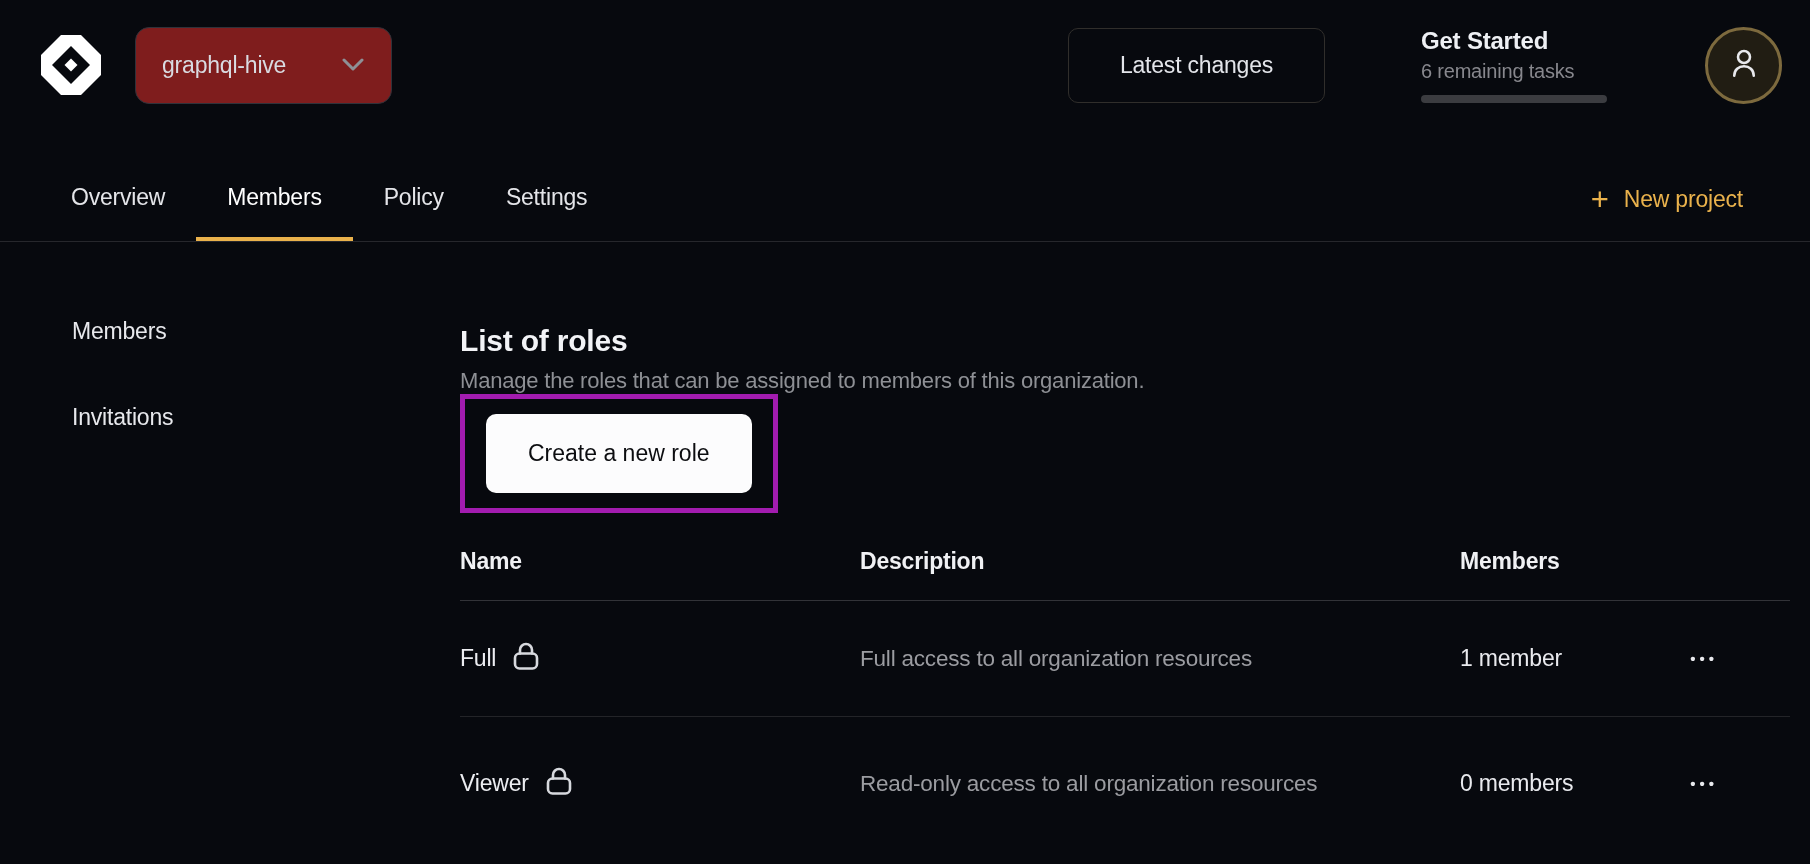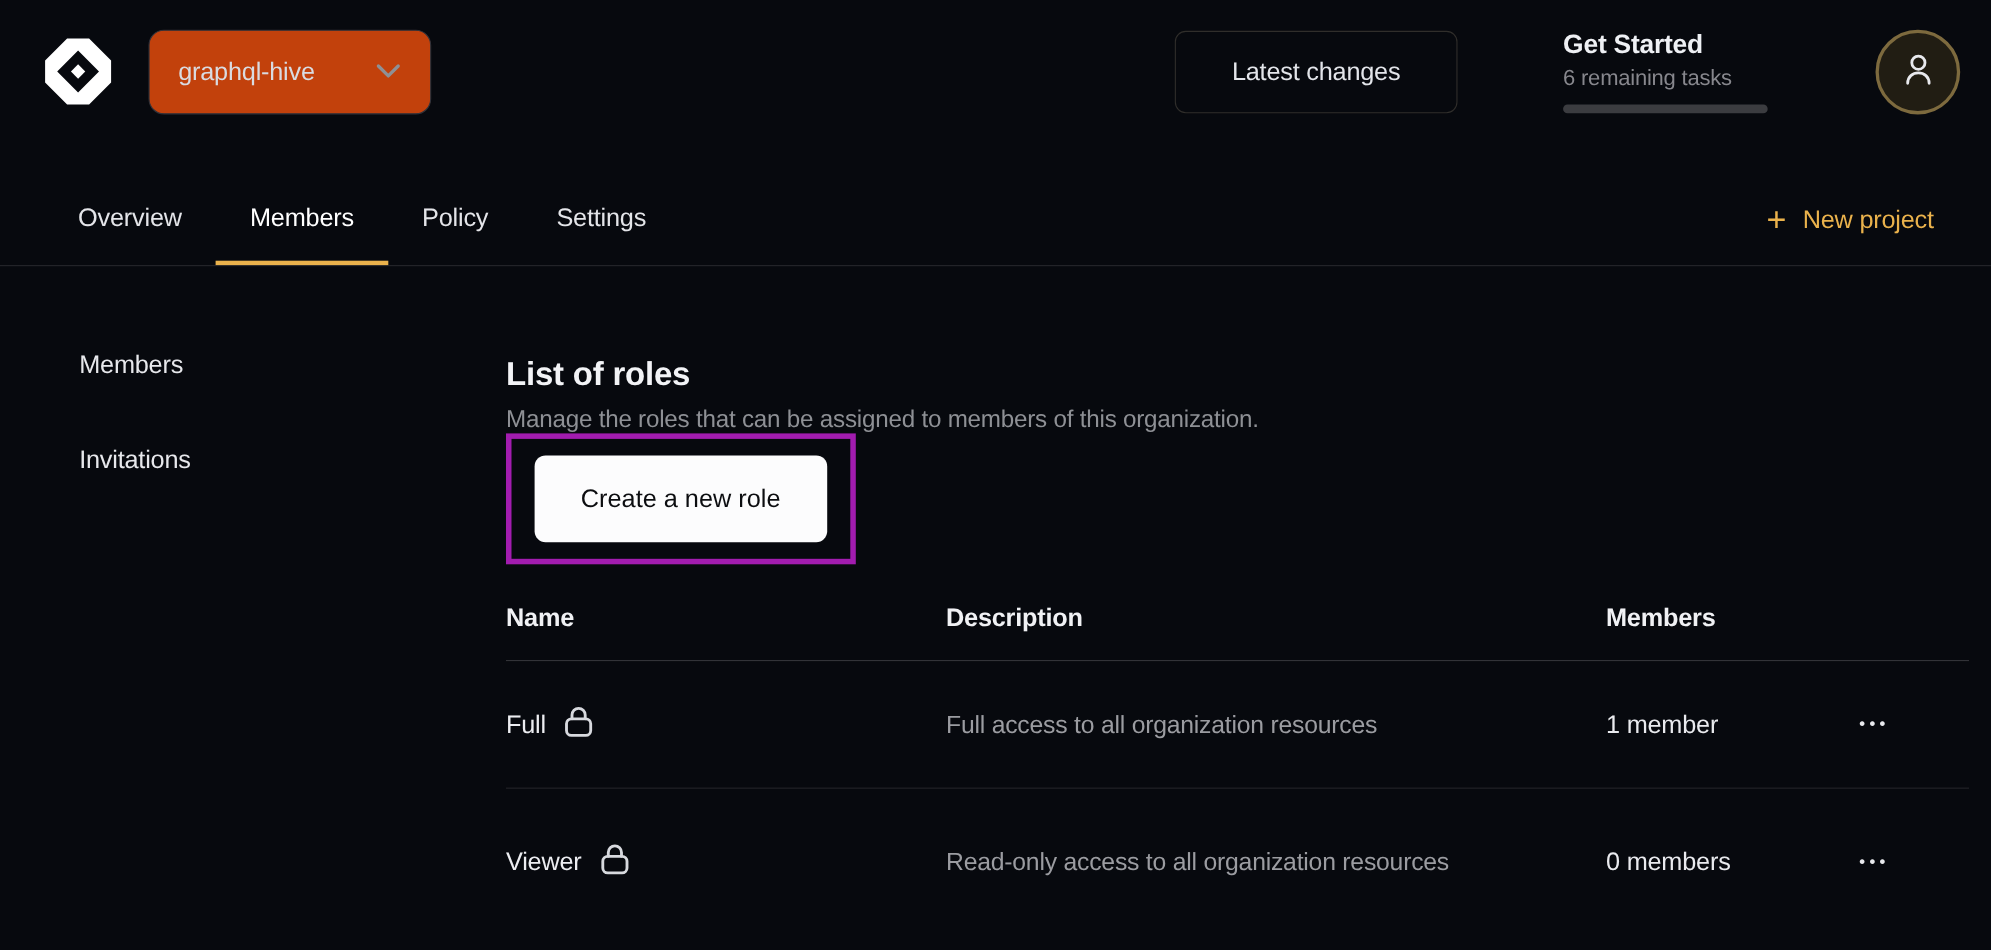--- a/index.html
+++ b/index.html
@@ -18,21 +18,21 @@
     height:130px;
     display:flex;align-items:center;
     padding:0 28px 0 37px;
     box-sizing:border-box;
   }
   .logo-wrap{width:68px;height:68px;flex:0 0 auto;}
   .org-switcher{
     margin-left:30px;
     width:257px;height:77px;
     box-sizing:border-box;
-    background:#c2410c;
+    background:#7f1d1d;
     border:1px solid #30323a;
     border-radius:14px;
     display:flex;align-items:center;
     padding:0 26px;
     color:#d9dbe1;font-size:23px;
   }
   .org-switcher .chev{margin-left:auto;display:flex;}
   .header-right{
     margin-left:auto;
     display:flex;align-items:center;
@@ -58,21 +58,21 @@
     border:3px solid #7d6a3e;
     display:flex;align-items:center;justify-content:center;
   }
 
   
   .tabbar{
     height:112px;
     box-sizing:border-box;
     border-bottom:1px solid #26272c;
     display:flex;align-items:flex-end;
-    padding:0 52px 0 40px;
+    padding:0 67px 0 40px;
   }
   .tabs{display:flex;align-items:flex-end;}
   .tab{
     padding:0 31px 26px 31px;
     font-size:23px;color:#e4e5e9;
     border-bottom:4px solid transparent;
   }
   .tab.active{
     color:#ffffff;font-weight:500;
     border-bottom-color:#eab24c;

